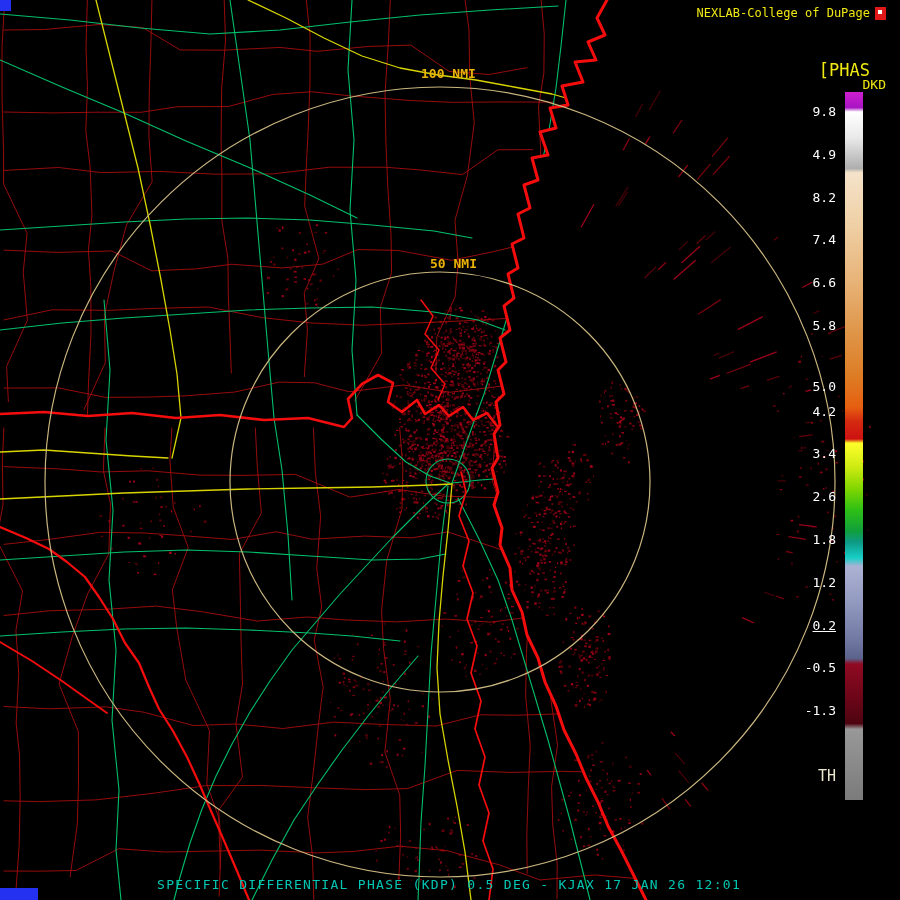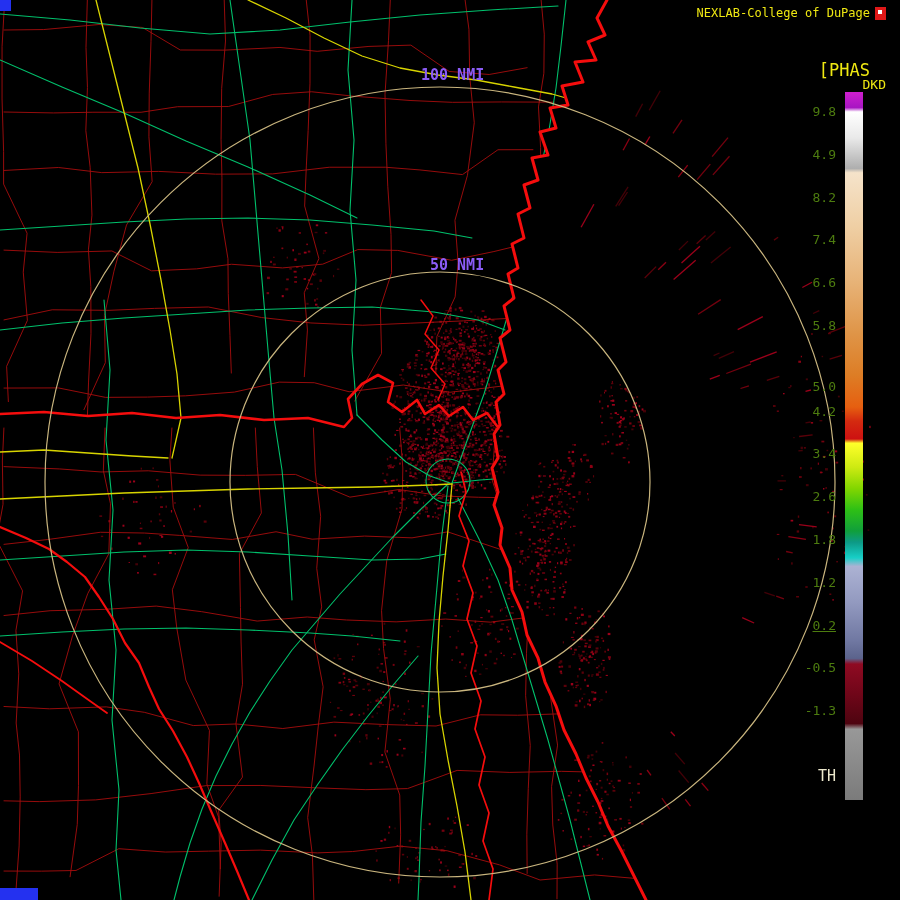--- a/index.html
+++ b/index.html
@@ -9,23 +9,23 @@
   .corner{position:absolute;}
   .tl{left:0;top:0;width:11px;height:11px;background:#2431f0;}
   .bl{left:0;top:888px;width:38px;height:12px;background:#2431f0;}
   .title-row{position:absolute;top:6px;right:14px;display:flex;align-items:center;gap:5px;
              color:#efe812;font-size:12px;white-space:nowrap;}
   .logo{width:11px;height:13px;background:#e01818;display:inline-block;position:relative;}
   .logo::after{content:"";position:absolute;left:3px;top:3px;width:4px;height:4px;background:#ffffff;}
   .prod{position:absolute;top:37px;right:14px;color:#efe812;font-size:13px;margin-top:40px;}
   .units{position:absolute;top:60px;right:30px;color:#efe812;font-size:17px;}
   #colorbar{position:absolute;left:845px;top:92px;width:18px;height:708px;}
-  .tick{position:absolute;right:64px;color:#4d7c0f;font-size:13px;line-height:15px;white-space:nowrap;}
+  .tick{position:absolute;right:64px;color:#ffffff;font-size:13px;line-height:15px;white-space:nowrap;}
   .th{position:absolute;right:64px;top:767px;color:#ece8cc;font-size:15px;}
-  .rlabel{position:absolute;color:#8b5cf6;font-size:15px;font-weight:bold;white-space:nowrap;}
+  .rlabel{position:absolute;color:#eab308;font-size:13px;font-weight:bold;white-space:nowrap;}
   .caption{position:absolute;left:157px;top:877px;color:#00c7b3;font-size:13px;
            letter-spacing:1.3px;white-space:nowrap;}
 </style>
 </head>
 <body>
 
 <div class="stage">
   <svg id="map-svg" width="900" height="900" viewBox="0 0 900 900">
       <defs>
         <clipPath id="land">
@@ -2640,13 +2640,14 @@
       <div class="tick" style="top: 660.4px;">-0.5</div>
       <div class="tick" style="top: 703.2px;">-1.3</div>
     </div>
   <div class="th">TH</div>
 
   <div id="ring-labels">
       <div class="rlabel" style="left: 421px; top: 66px;">100 NMI</div>
       <div class="rlabel" style="left: 430px; top: 256px;">50 NMI</div>
     </div>
 
+  <div class="caption">SPECIFIC DIFFERENTIAL PHASE (KDP) 0.5 DEG - KJAX 17 JAN 26 12:01</div>
 </div>
 
 </body></html>

